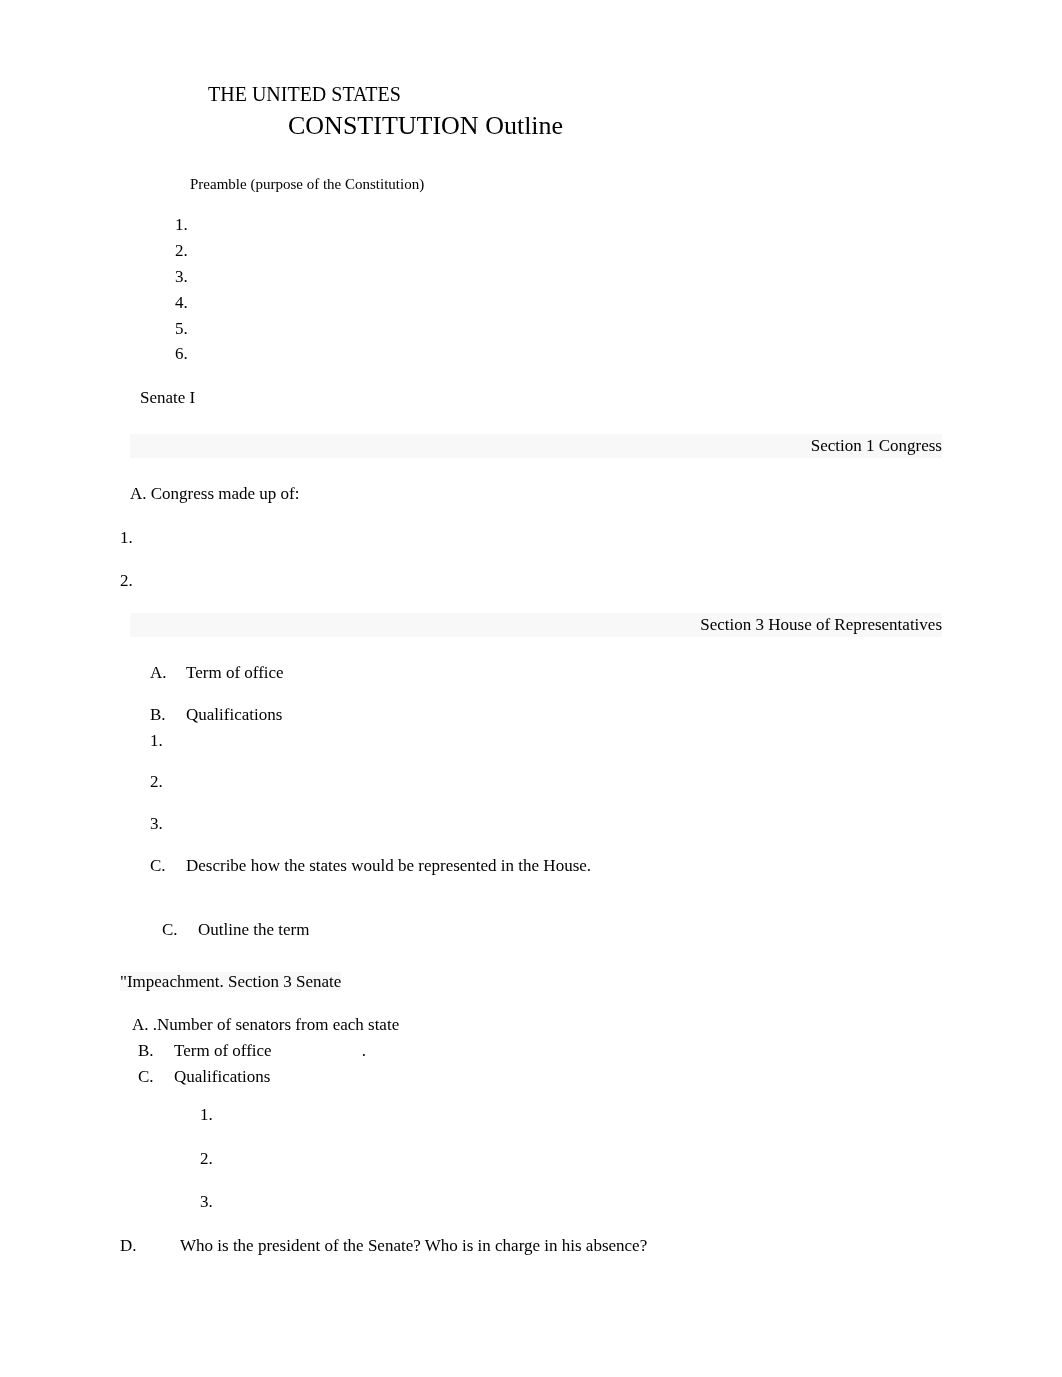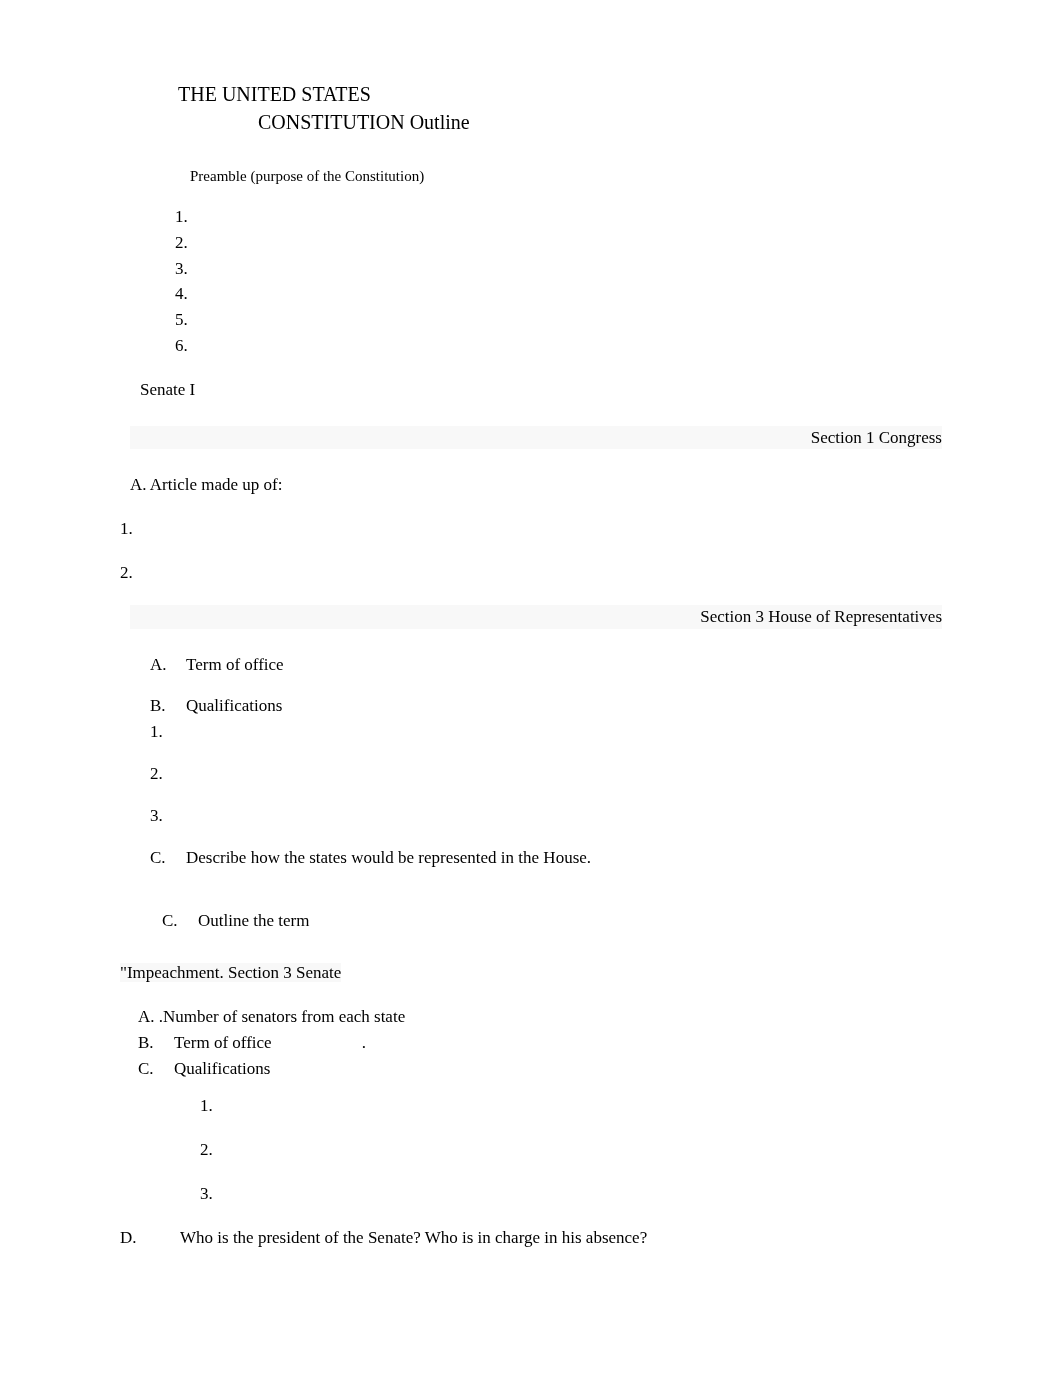--- a/index.html
+++ b/index.html
@@ -11,28 +11,28 @@
       background: #ffffff;
       font-family: 'Times New Roman', Times, serif;
       width: 1062px;
       height: 1377px;
       padding: 80px 120px 40px 120px;
       color: #000000;
       font-size: 17px;
       line-height: 1.4;
     }
     .title-block {
-      margin-left: 58px;
+      margin-left: 88px;
       margin-bottom: 30px;
     }
     .title-line1 {
       font-size: 20px;
     }
     .title-line2, .title-line3 {
-      font-size: 20px;
+      font-size: 26px;
       margin-left: 80px;
     }
     .preamble-header {
       margin-left: 70px;
       margin-bottom: 18px;
       font-size: 15px;
     }
     .preamble-list {
       margin-left: 55px;
       margin-bottom: 20px;
@@ -74,21 +74,21 @@
     }
     .qual-nums .n {
       margin-bottom: 18px;
     }
     .impeach-line {
       margin-left: 0px;
       margin-bottom: 20px;
       margin-top: 28px;
     }
     .senate-a {
-      margin-left: 18px;
+      margin-left: 12px;
       margin-bottom: 2px;
     }
     .senate-bc {
       margin-left: 18px;
     }
     .senate-bc-item {
       display: flex;
       margin-bottom: 2px;
     }
     .senate-bc-item .letter {
@@ -133,21 +133,21 @@
   <div class="num">5.</div>
   <div class="num">6.</div>
 </div>
 
 <div class="article-line">
   <span>Senate I</span>
 </div>
 
 <div class="section-line highlight">Section 1 Congress</div>
 
-<div class="sub-line">A. Article made up of:</div>
+<div class="sub-line">A. Congress made up of:</div>
 
 <div class="num-alone">1.</div>
 <div class="num-alone">2.</div>
 
 <div class="section-line highlight">Section 3 House of Representatives</div>
 
 <div class="lettered-block">
   <div class="lettered-item">
     <span class="letter">A.</span>
     <span>Term of office</span>

